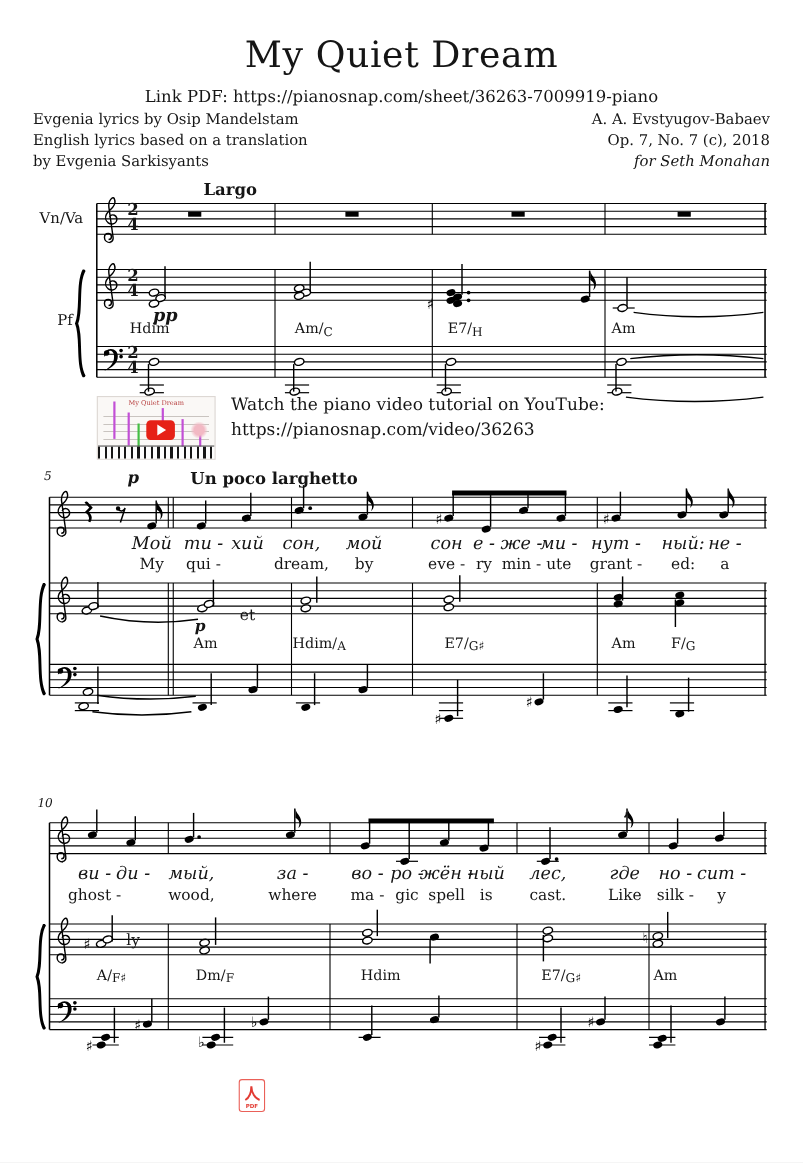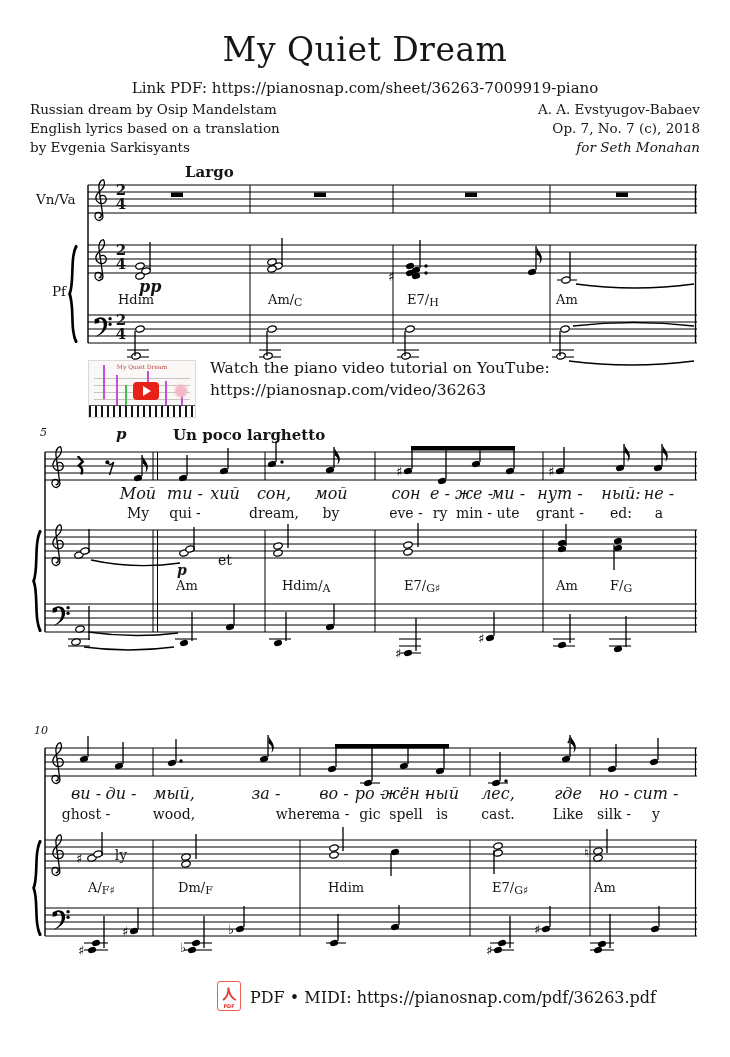--- a/index.html
+++ b/index.html
@@ -46,21 +46,21 @@
   .footer-text{font-size:16px;}
 </style>
 </head>
 <body>
 
 <div class="page">
 
   <div class="t title" style="top:30px;left:0;">My Quiet Dream</div>
   <div class="t link" style="top:79px;left:0;">Link PDF: https://pianosnap.com/sheet/36263-7009919-piano</div>
   <div class="t cred" style="top:100px;left:30px;">
-    <div>Russian dream by Osip Mandelstam</div>
+    <div>Evgenia lyrics by Osip Mandelstam</div>
     <div>English lyrics based on a translation</div>
     <div>by Evgenia Sarkisyants</div>
   </div>
   <div class="t cred cred-r" style="top:100px;">
     <div>A. A. Evstyugov-Babaev</div>
     <div>Op. 7, No. 7 (c), 2018</div>
     <div class="it">for Seth Monahan</div>
   </div>
 
   <svg class="score" width="730" height="1057">
@@ -467,21 +467,21 @@
       <div class="lyr lyr-en" style="left: 406px; top: 505px;">eve -</div>
       <div class="lyr lyr-en" style="left: 440px; top: 505px;">ry</div>
       <div class="lyr lyr-en" style="left: 474px; top: 505px;">min -</div>
       <div class="lyr lyr-en" style="left: 508px; top: 505px;">ute</div>
       <div class="lyr lyr-en" style="left: 560px; top: 505px;">grant -</div>
       <div class="lyr lyr-en" style="left: 621px; top: 505px;">ed:</div>
       <div class="lyr lyr-en" style="left: 659px; top: 505px;">a</div>
     </div>
   <div id="chords-s2">
       <div class="chord" style="left: 176px; top: 578px;">Am</div>
-      <div class="chord" style="left: 266px; top: 578px; padding-left: 16px;">Hdim/<span class="sub">A</span></div>
+      <div class="chord" style="left: 266px; top: 578px;">Hdim/<span class="sub">A</span></div>
       <div class="chord" style="left: 404px; top: 578px;">E7/<span class="sub">G♯</span></div>
       <div class="chord" style="left: 556px; top: 578px;">Am</div>
       <div class="chord" style="left: 610px; top: 578px;">F/<span class="sub">G</span></div>
     </div>
 
   <div class="t mnum" style="top:724px;left:34px;">10</div>
   <div class="t breath" style="top:726px;left:567px;">,</div>
   <div id="lyr-s3-ru">
       <div class="lyr lyr-ru" style="left: 86px; top: 784px;">ви -</div>
       <div class="lyr lyr-ru" style="left: 121px; top: 784px;">ди -</div>
@@ -493,21 +493,21 @@
       <div class="lyr lyr-ru" style="left: 442px; top: 784px;">ный</div>
       <div class="lyr lyr-ru" style="left: 498px; top: 784px;">лес,</div>
       <div class="lyr lyr-ru" style="left: 568px; top: 784px;">где</div>
       <div class="lyr lyr-ru" style="left: 614px; top: 784px;">но -</div>
       <div class="lyr lyr-ru" style="left: 656px; top: 784px;">сит -</div>
     </div>
   <div id="lyr-s3-en">
       <div class="lyr lyr-en" style="left: 86px; top: 806px;">ghost -</div>
       <div class="lyr lyr-en" style="left: 121px; top: 806px; margin-top: 41px;">ly</div>
       <div class="lyr lyr-en" style="left: 174px; top: 806px;">wood,</div>
-      <div class="lyr lyr-en" style="left: 266px; top: 806px; margin-left: 32px;">where</div>
+      <div class="lyr lyr-en" style="left: 266px; top: 806px;">where</div>
       <div class="lyr lyr-en" style="left: 334px; top: 806px;">ma -</div>
       <div class="lyr lyr-en" style="left: 370px; top: 806px;">gic</div>
       <div class="lyr lyr-en" style="left: 406px; top: 806px;">spell</div>
       <div class="lyr lyr-en" style="left: 442px; top: 806px;">is</div>
       <div class="lyr lyr-en" style="left: 498px; top: 806px;">cast.</div>
       <div class="lyr lyr-en" style="left: 568px; top: 806px;">Like</div>
       <div class="lyr lyr-en" style="left: 614px; top: 806px;">silk -</div>
       <div class="lyr lyr-en" style="left: 656px; top: 806px;">y</div>
     </div>
   <div id="chords-s3">
@@ -517,15 +517,14 @@
       <div class="chord" style="left: 492px; top: 880px;">E7/<span class="sub">G♯</span></div>
       <div class="chord" style="left: 594px; top: 880px;">Am</div>
     </div>
 
   <div class="pdficon">
     <svg width="21" height="20" style="position:absolute;left:0;top:2px;">
       <path d="M5 16 C8.5 14 10.5 9 10.5 3.5 M10.5 3.5 C10.5 9.5 14 14.5 18 16" fill="none" stroke="#e23b33" stroke-width="1.8"></path>
     </svg>
     <div class="pdftxt">PDF</div>
   </div>
-  <div class="t footer-text" style="top:988px;left:250px;">PDF • MIDI: https://pianosnap.com/pdf/36263.pdf</div>
 
 </div>
 
 </body></html>

